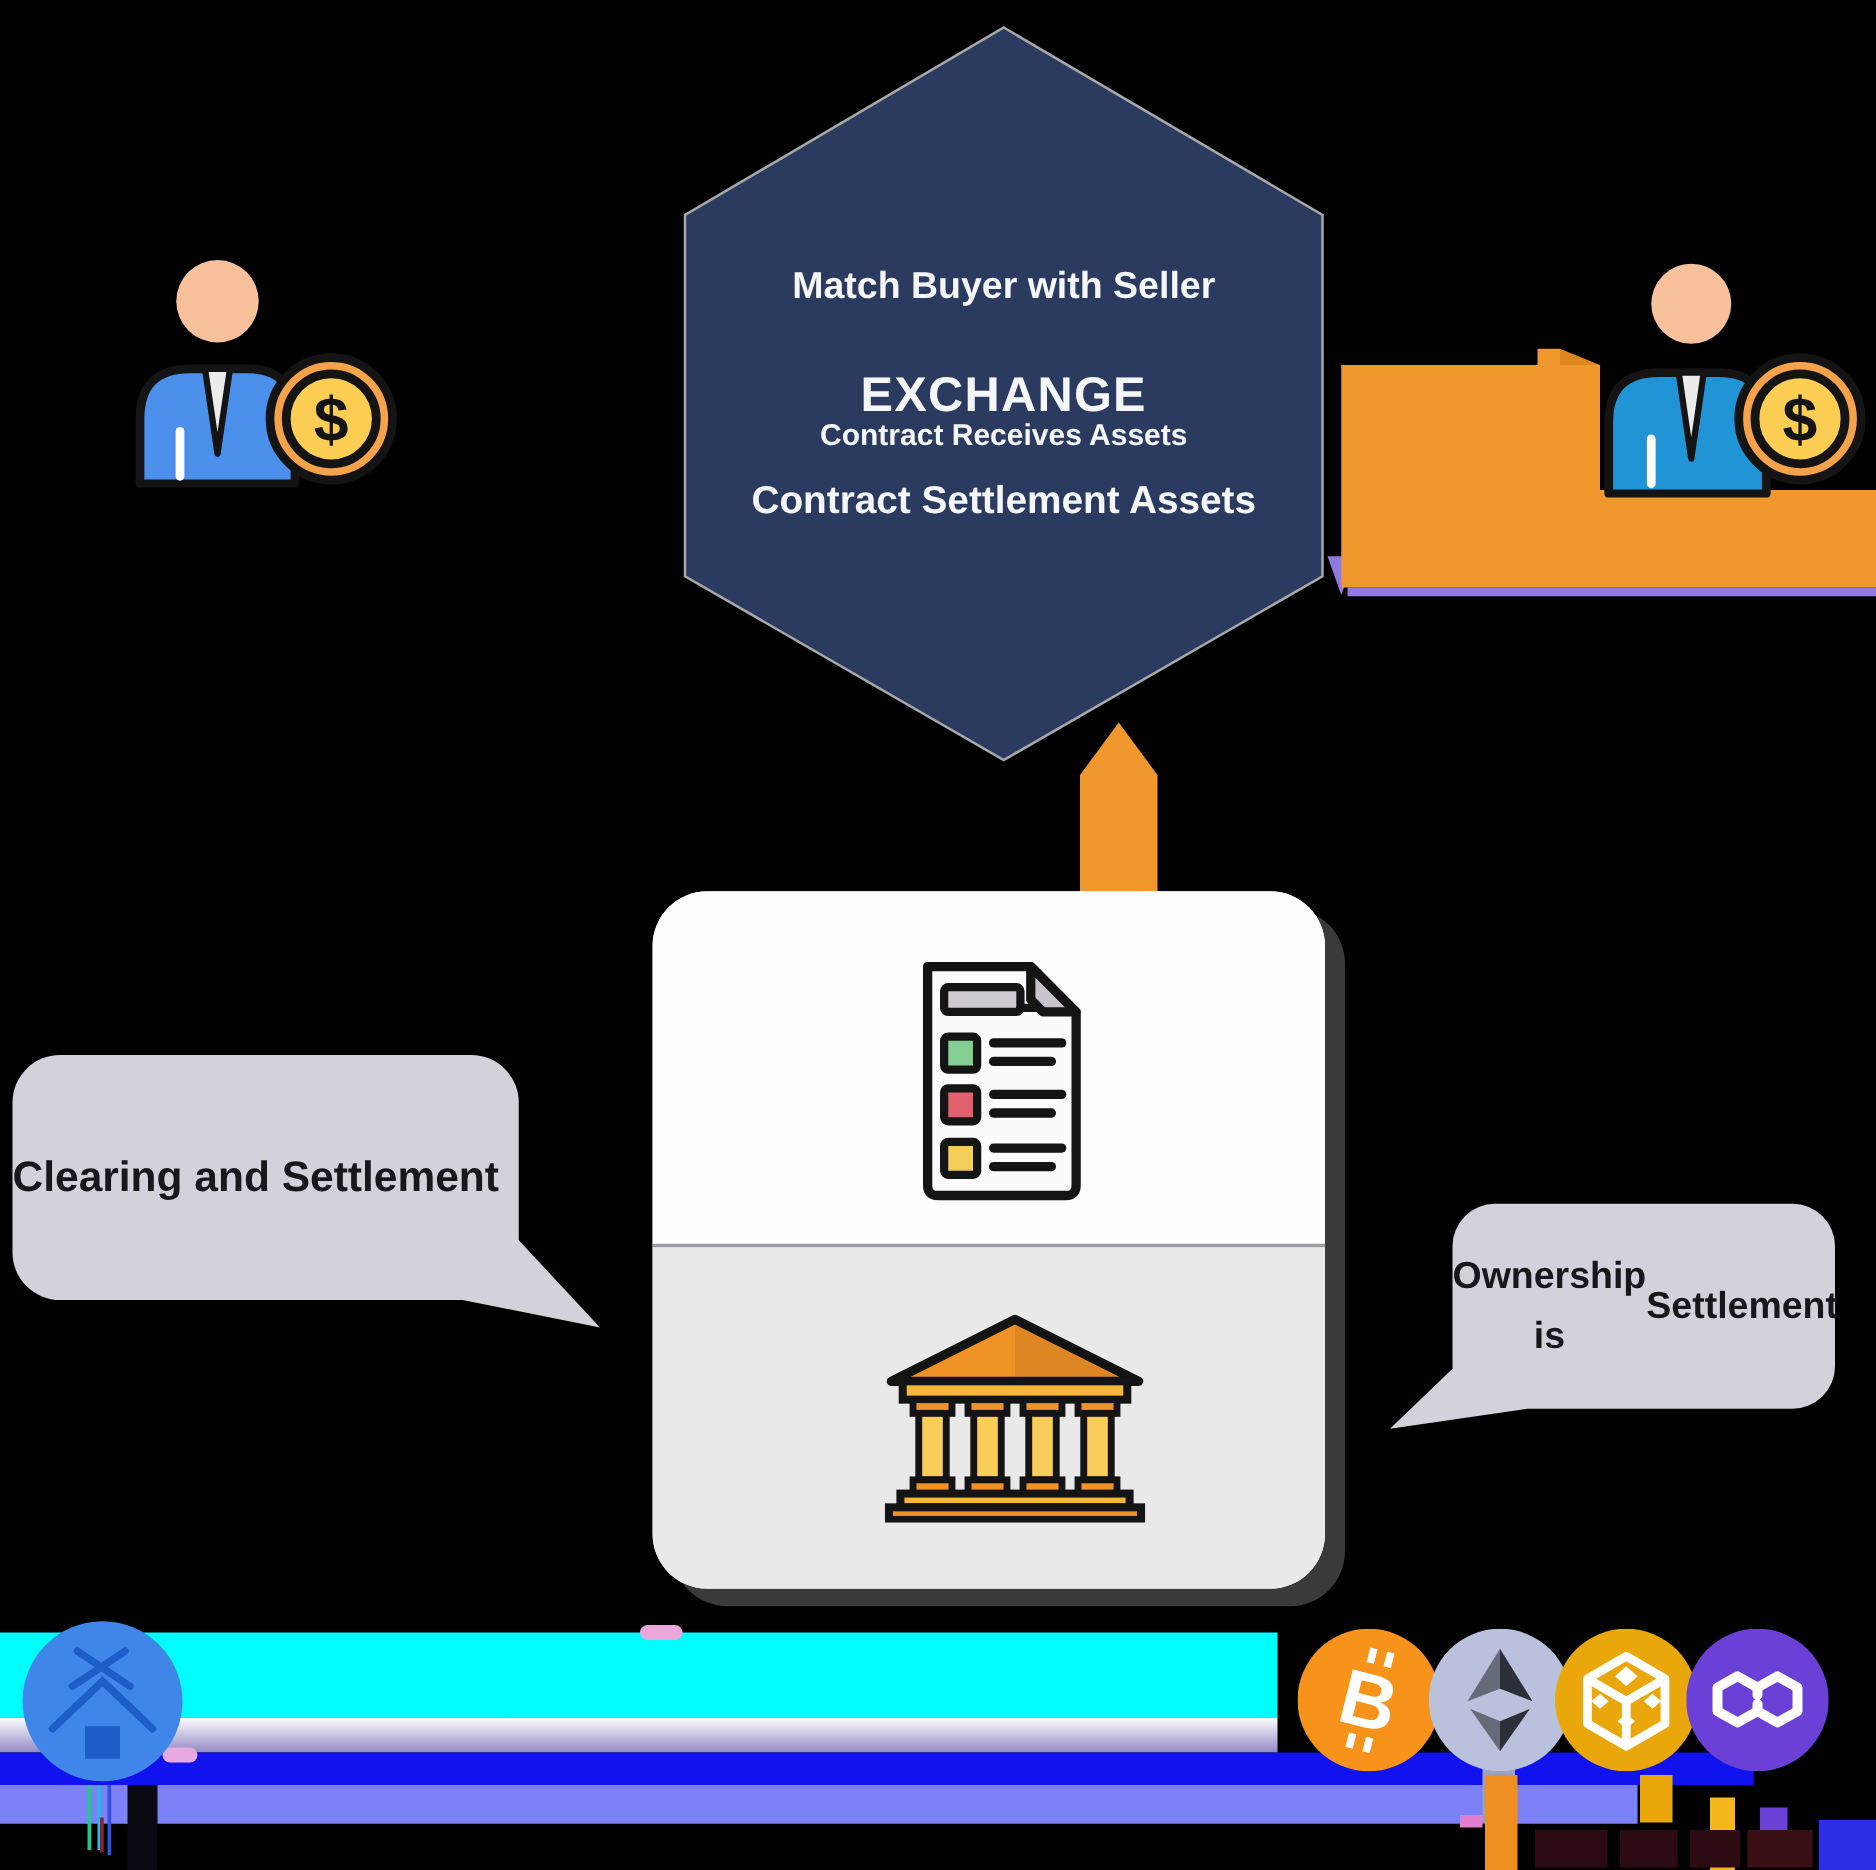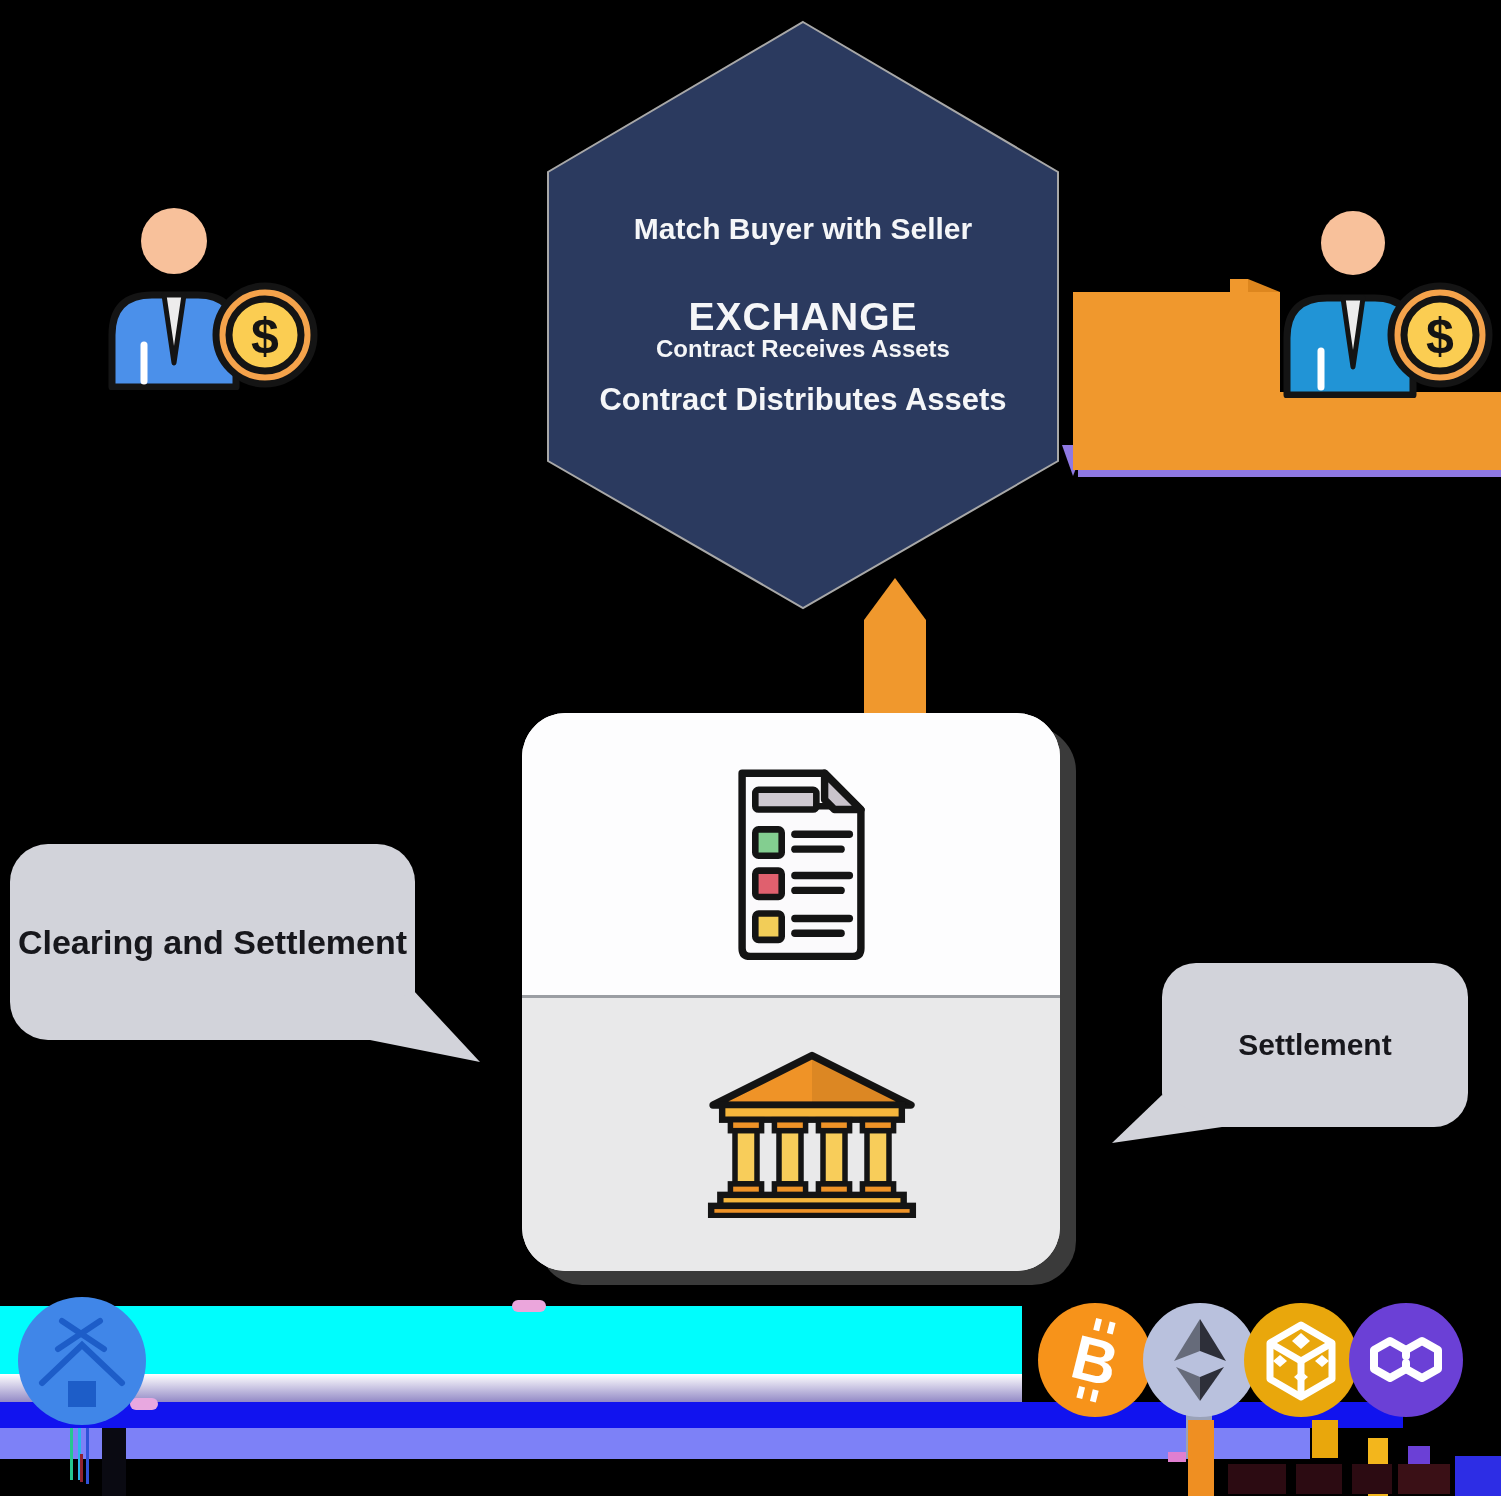--- a/index.html
+++ b/index.html
@@ -23,21 +23,21 @@
     left:522px;top:713px;width:538px;height:558px;border-radius:44px;
     background:var(--cardwhite);overflow:hidden;
     box-shadow:16px 14px 0 rgba(115,115,115,.5);
   }
   #card-top{position:absolute;left:0;top:0;width:100%;height:282px;background:var(--cardwhite);}
   #card-divider{position:absolute;left:0;top:282px;width:100%;height:3px;background:var(--divider);}
   #card-bottom{position:absolute;left:0;top:285px;width:100%;height:273px;background:var(--cardgray);}
 
   
   .bubble{background:var(--bubble);color:var(--bubbletext);
-    display:flex;flex-direction:column;justify-content:center;align-items:center;
+    display:flex;justify-content:space-between;align-items:center;
     font-weight:700;text-align:center;}
   #bubble-left{left:10px;top:844px;width:405px;height:196px;border-radius:38px;font-size:34px;line-height:1.42;}
   #bubble-right{left:1162px;top:963px;width:306px;height:164px;border-radius:34px;font-size:30px;line-height:1.6;}
 
   
   #band-cyan{left:0;top:1306px;width:1022px;height:68px;background:var(--cyan);}
   #band-grad{left:0;top:1374px;width:1022px;height:28px;background:linear-gradient(to bottom,#ffffff,#938ac6);}
   #band-blue{left:0;top:1402px;width:1403px;height:26px;background:var(--blueband);}
   #band-peri{left:0;top:1428px;width:1310px;height:31px;background:var(--periwinkle);}
 
@@ -50,21 +50,21 @@
 
 <div id="stage">
 
   <div class="abs" id="hexwrap">
     <svg width="514" height="590" viewBox="0 0 514 590">
       <polygon points="257,2 512,152 512,441 257,588 2,441 2,152" style="fill:var(--navy);stroke:var(--hexborder);stroke-width:2"></polygon>
     </svg>
     <div class="hex-text hex-line1">Match Buyer with Seller</div>
     <div class="hex-text hex-title">EXCHANGE</div>
     <div class="hex-text hex-line2">Contract Receives Assets</div>
-    <div class="hex-text hex-line3">Contract Distributes Assets</div>
+    <div class="hex-text hex-line3">Contract Settlement Assets</div>
   </div>
 
   <svg class="abs" style="left:108px;top:195px" width="210" height="195" viewBox="0 0 210 195">
     <circle cx="66" cy="46" r="33" style="fill:var(--skin)"></circle>
     <path d="M4 192 V140 Q4 100 44 100 H90 Q128 100 128 140 V192 Z" style="fill:var(--suitleft);stroke:var(--outline);stroke-width:7;stroke-linejoin:round"></path>
     <line x1="36" y1="150" x2="36" y2="186" style="stroke:#ffffff;stroke-width:7;stroke-linecap:round"></line>
     <path d="M56 100 L76 100 L71 134 L66 168 L61 134 Z" style="fill:var(--tie);stroke:var(--outline);stroke-width:5;stroke-linejoin:round"></path>
     <g>
       <circle cx="157" cy="140" r="49" style="fill:var(--coinring);stroke:var(--outline);stroke-width:7"></circle>
       <circle cx="157" cy="140" r="36" style="fill:var(--coinface);stroke:var(--outline);stroke-width:7"></circle>
@@ -148,20 +148,21 @@
   </div>
 
   <div class="abs bubble" id="bubble-left">
     <div>Clearing and Settlement</div>
   </div>
   <svg class="abs" style="left:346px;top:984px" width="140" height="84" viewBox="0 0 140 84">
     <polygon points="4,52 134,78 67,6" style="fill:var(--bubble)"></polygon>
   </svg>
 
   <div class="abs bubble" id="bubble-right">
+    <div>Ownership is</div>
     <div>Settlement</div>
   </div>
   <svg class="abs" style="left:1100px;top:1088px" width="130" height="62" viewBox="0 0 130 62">
     <polygon points="62,7 12,55 122,39" style="fill:var(--bubble)"></polygon>
   </svg>
 
   <div class="abs" id="band-cyan"></div>
   <div class="abs" id="band-grad"></div>
   <div class="abs" id="band-blue"></div>
   <div class="abs" id="band-peri"></div>

